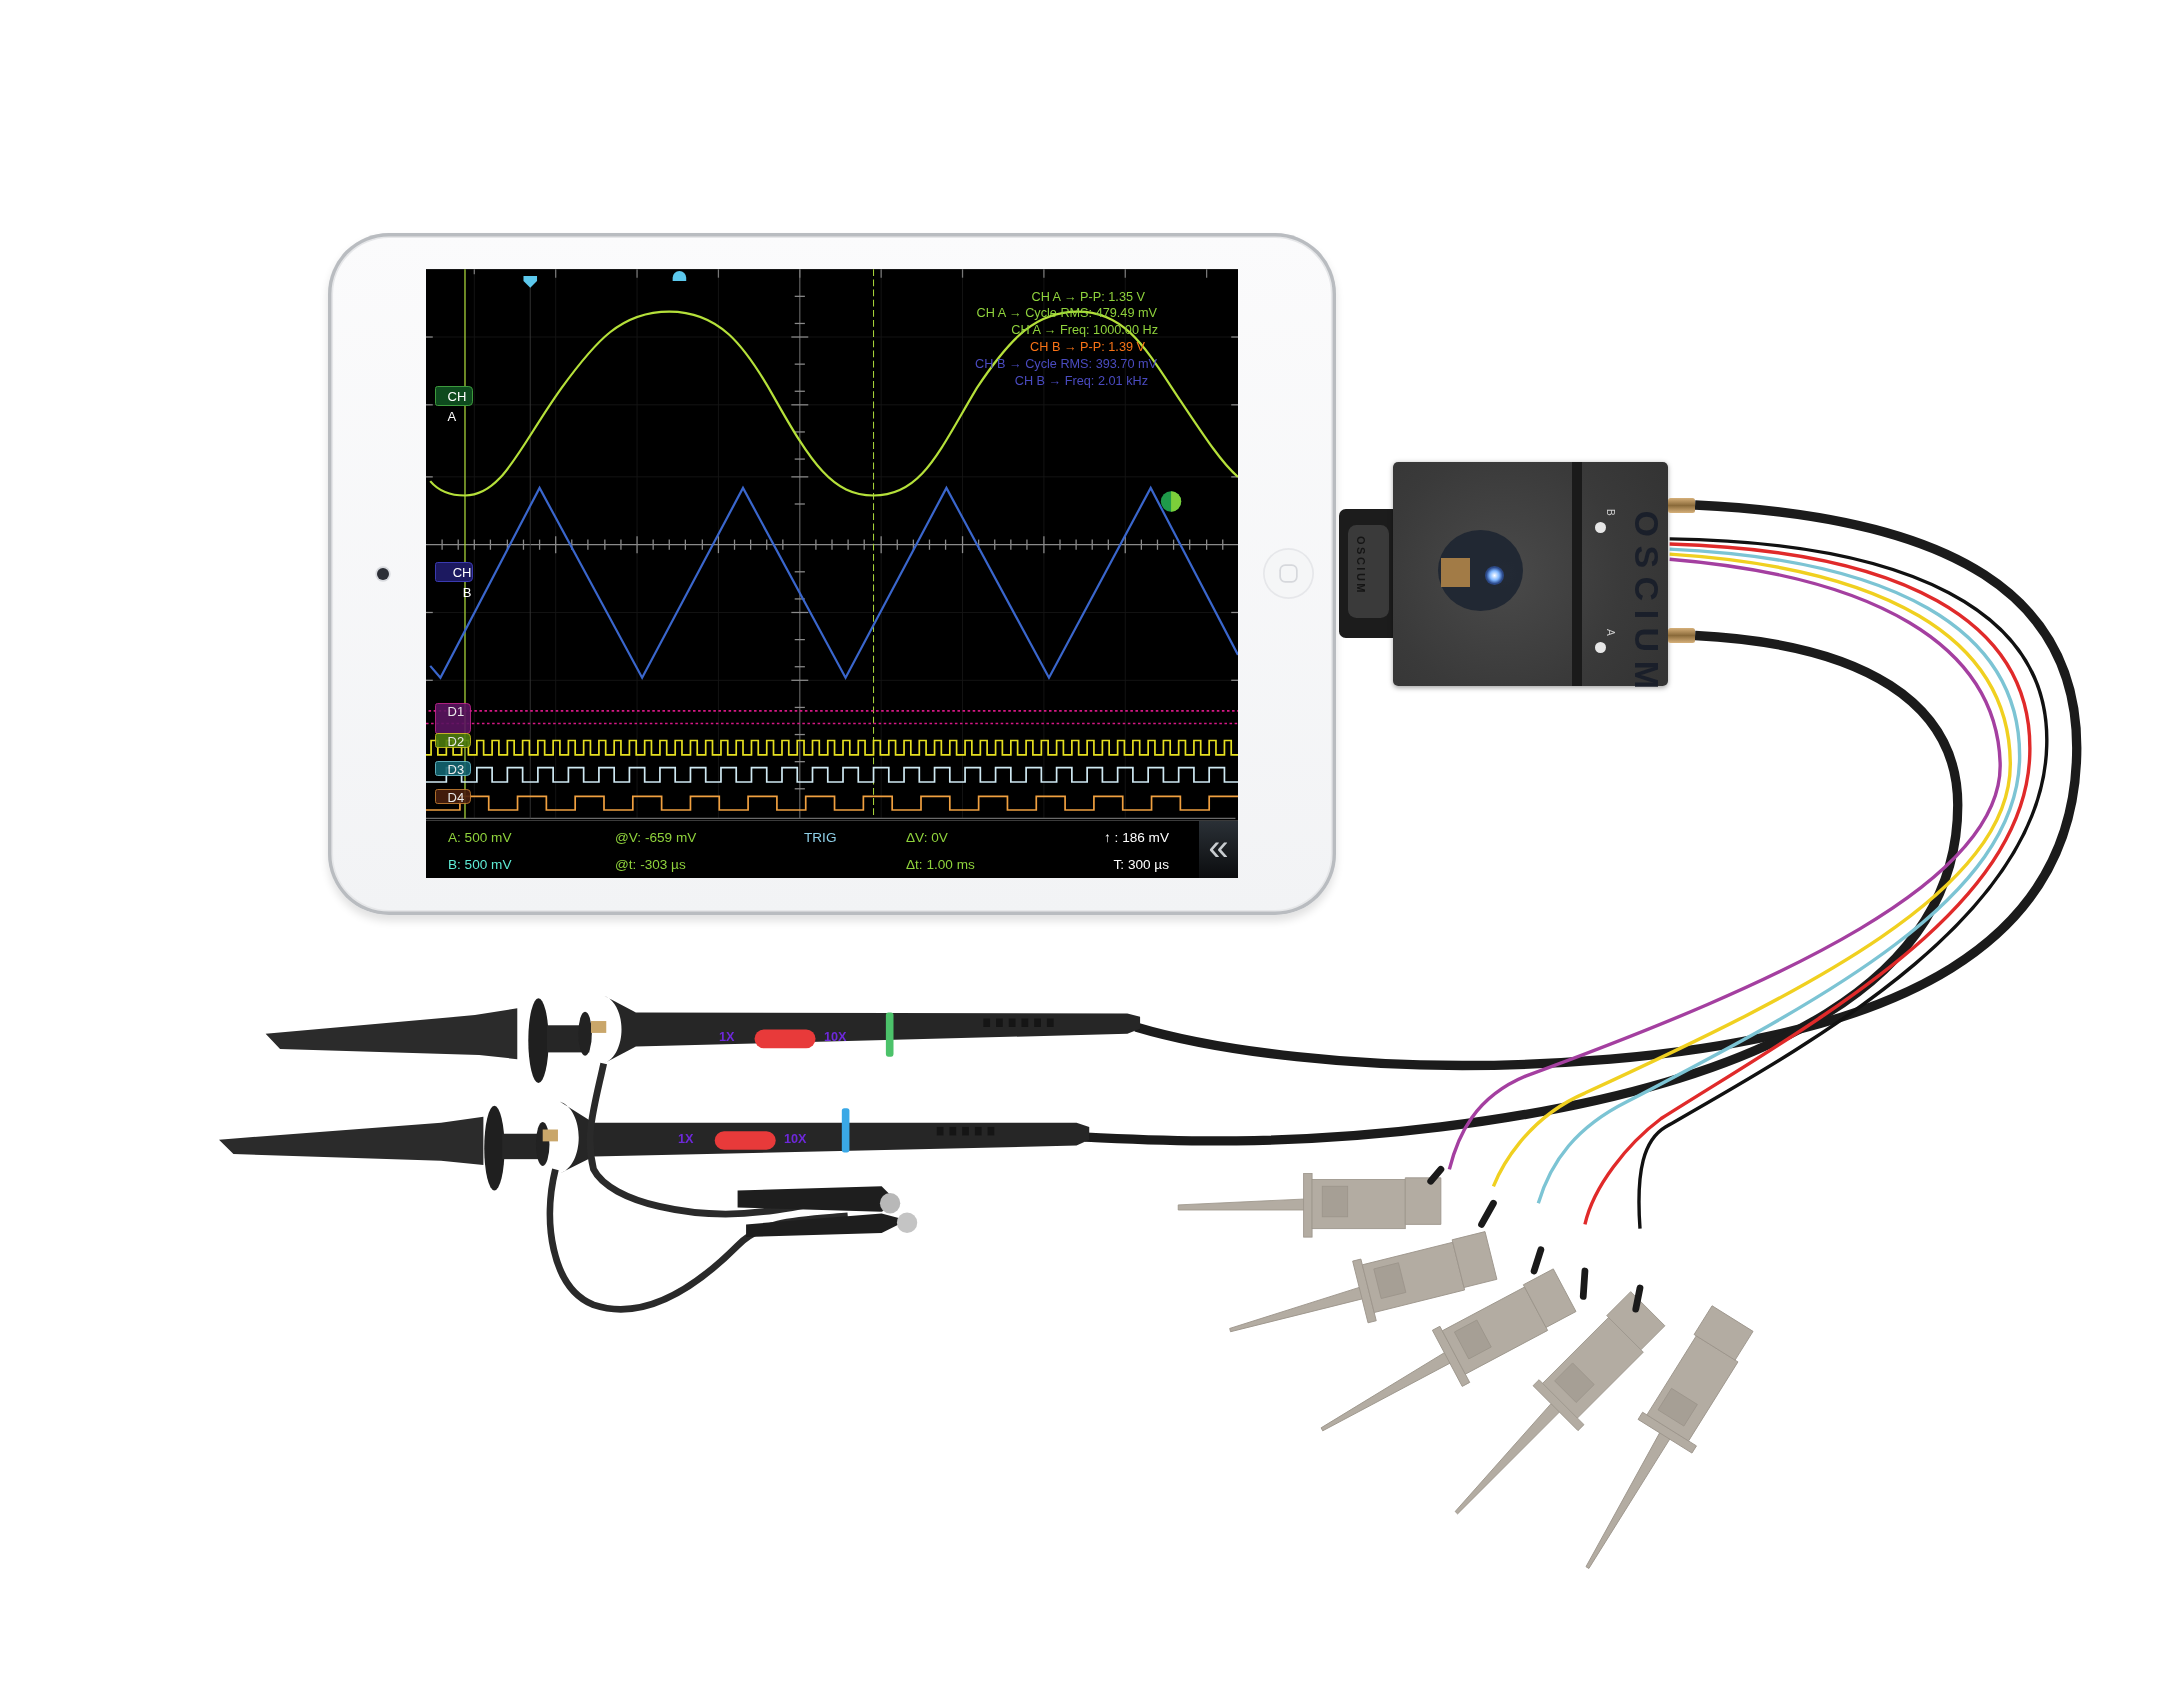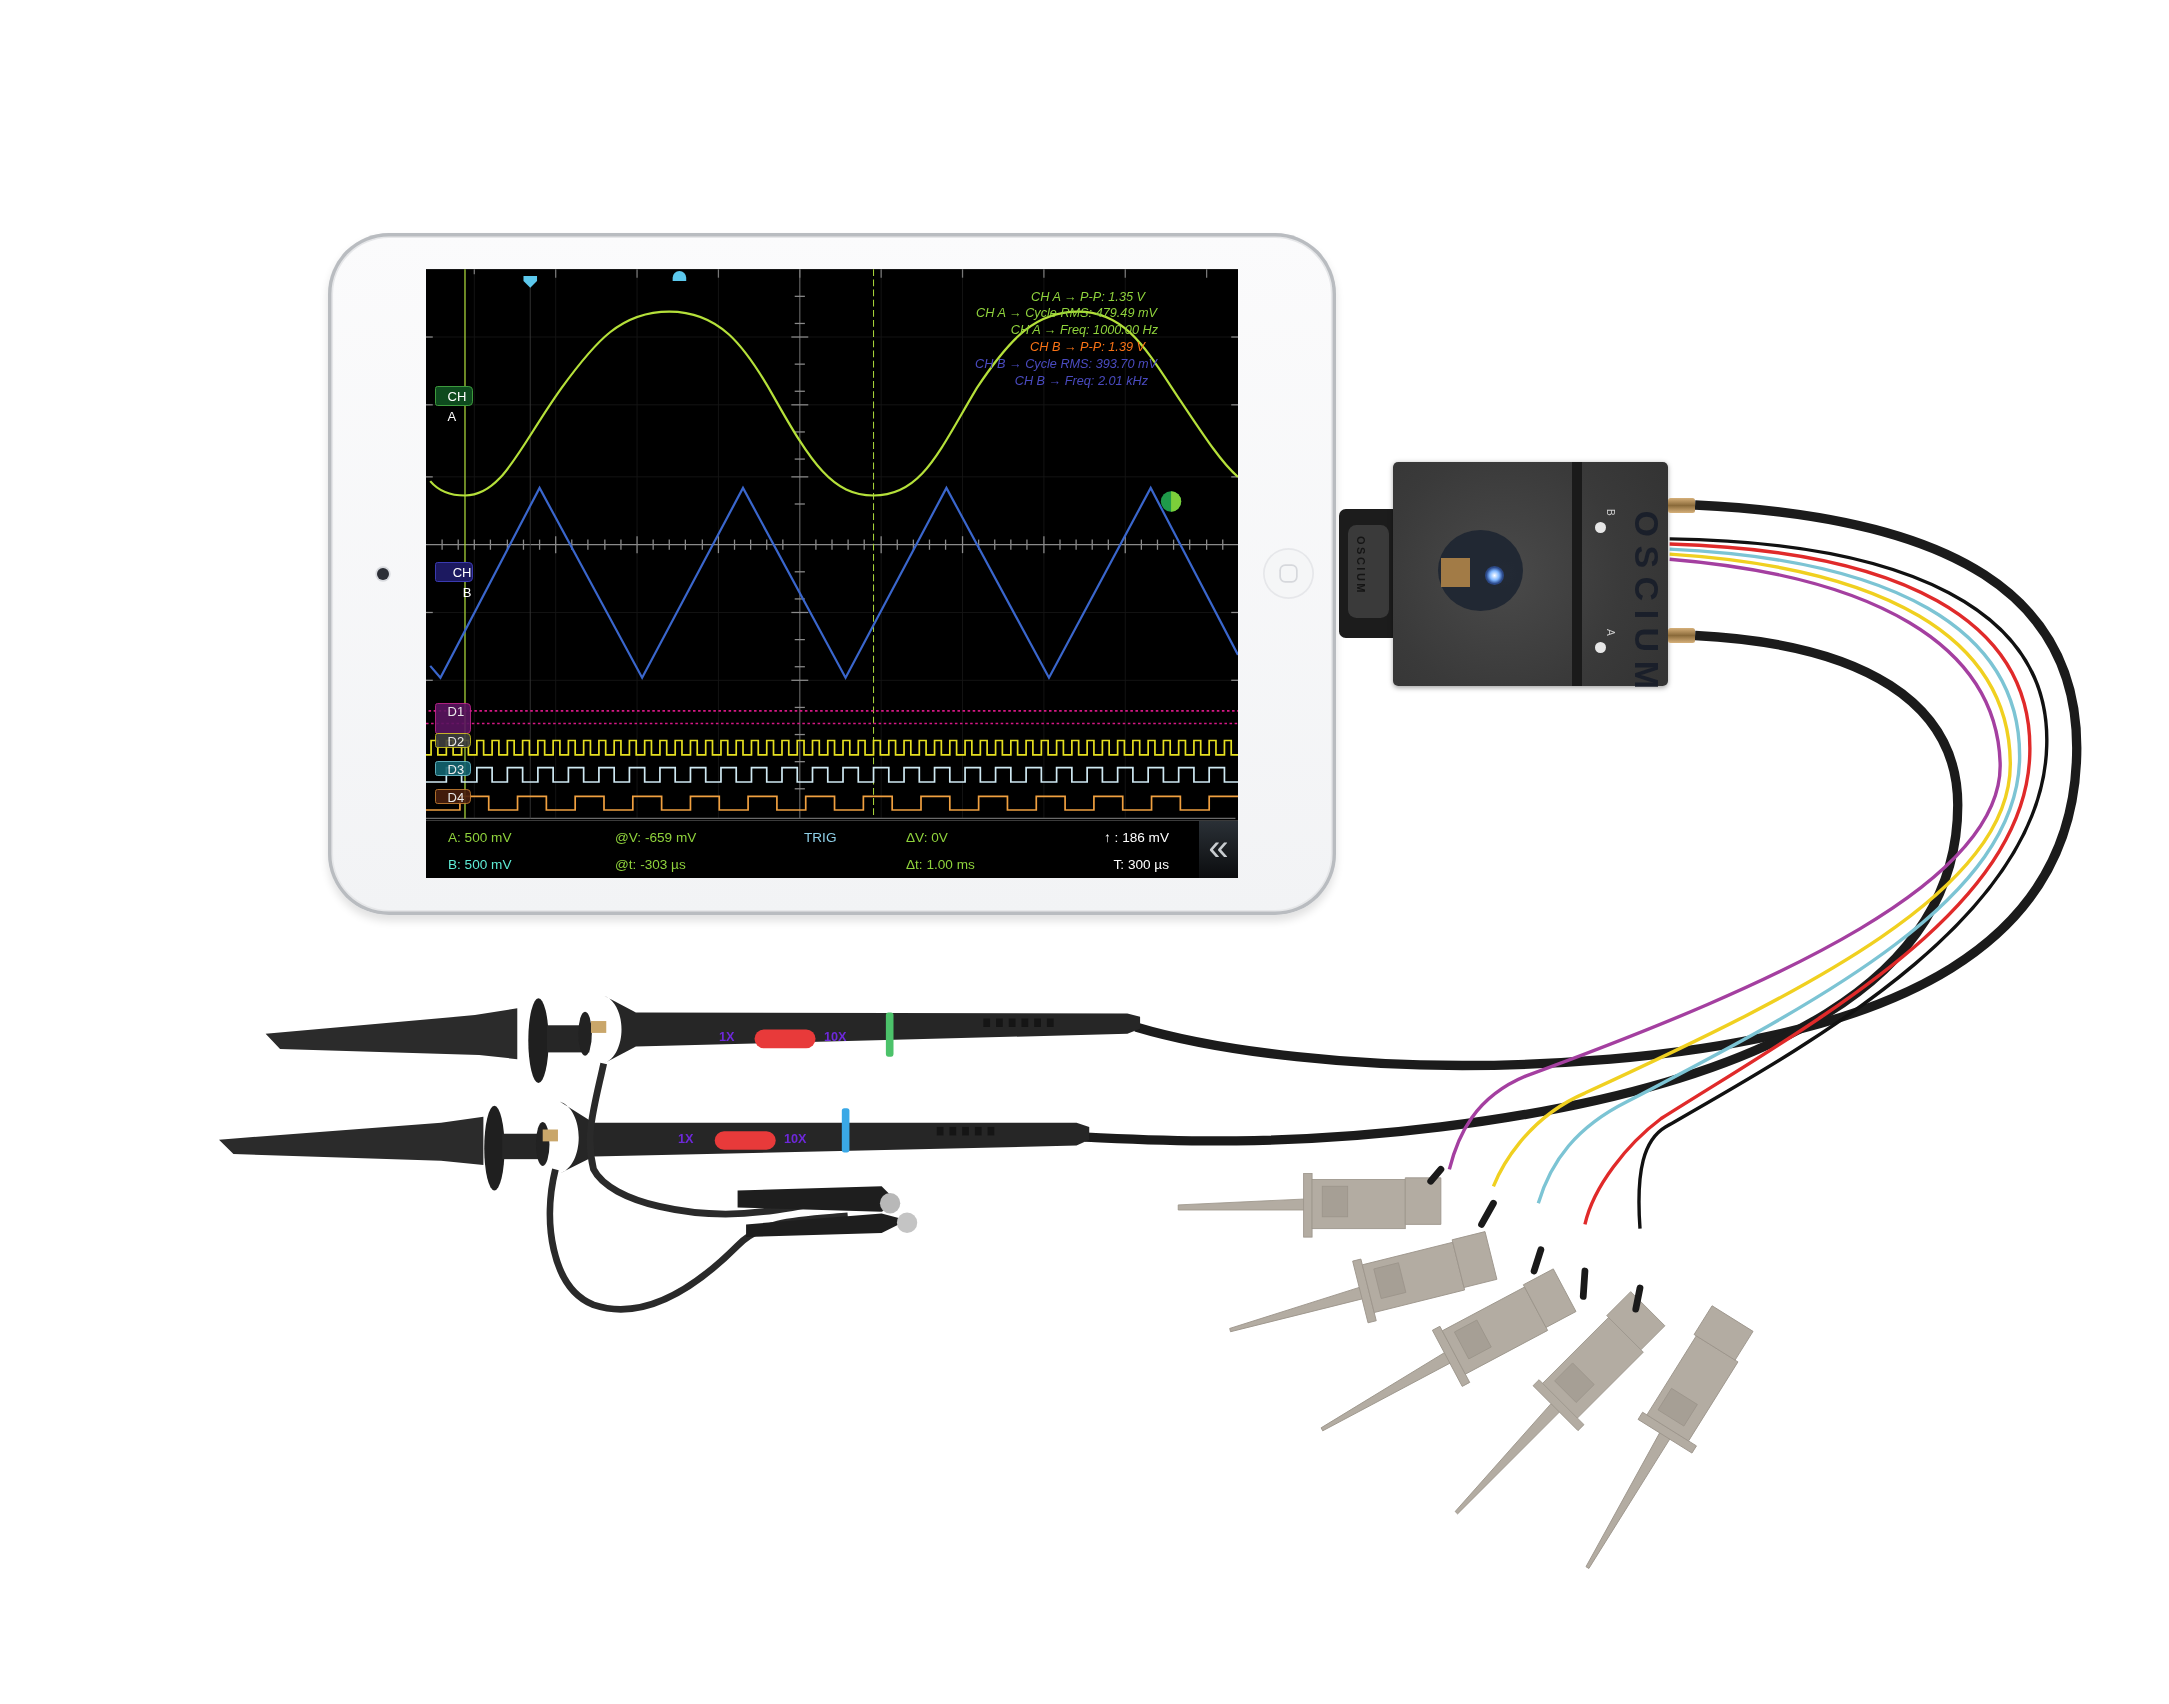--- a/index.html
+++ b/index.html
@@ -7,21 +7,21 @@
   .abs { position:absolute; }
   #ipad { left:328px; top:233px; width:1008px; height:682px; border-radius:61px;
           background:linear-gradient(180deg,#fbfbfc 0%,#f2f3f5 100%);
           box-shadow: inset 0 0 0 3.4px #b9bcc0, inset 0 0 0 5.1px #e6e7e9, 0 5.1px 8.5px rgba(0,0,0,0.12); }
   #camera { left:377px; top:568px; width:12px; height:12px; border-radius:50%; background:#2c2f36; box-shadow:0 0 0 1.7px #d8dade; }
   #home { left:1263px; top:548px; width:51px; height:51px; border-radius:50%; background:#f5f6f7; box-shadow:inset 0 0 0 1.7px #e6e7ea; }
   #home-sq { left:1281px; top:566px; width:15.3px; height:15.3px; border-radius:4.2px; box-shadow:0 0 0 1.7px #d6d8dc; }
   #screen { left:426px; top:269px; width:812px; height:609px; background:#000; overflow:hidden; }
   #scope-svg { position:absolute; left:0; top:0; }
   .ch-label { position:absolute; height:20.3px; border-radius:2.5px 4.2px 4.2px 2.5px; font-size:13px; color:#fff; padding-left:12px; line-height:20.3px; box-sizing:border-box; }
-  .meas { position:absolute; right:100px; font-size:12.7px; white-space:nowrap; text-align:right; line-height:17px;font-style:italic; }
+  .meas { position:absolute; right:100px; font-size:12.7px; white-space:nowrap; text-align:right; line-height:17px; }
   .status { position:absolute; font-size:13.6px; white-space:nowrap; }
   #status-bar { position:absolute; left:0; top:551px; width:812px; height:58px; background:#000; border-top:0.8px solid #3a3a3a; }
   #collapse { position:absolute; right:0; top:0; width:39px; height:58px; background:linear-gradient(180deg,#2a3036,#0b0c0e); color:#c8ccd0; font-size:36px; line-height:54px; text-align:center; }
   #device { left:1393px; top:462px; width:275px; height:224px; border-radius:5.1px;
             background: radial-gradient(circle at 40% 50%, #4a4a4a 0%, #3a3a3a 60%, #333 100%); box-shadow:0 1.7px 5.1px rgba(0,0,0,0.35); }
   #device-divider { left:1572px; top:462px; width:10.2px; height:224px; background:#1a1a1a; }
   #connector { left:1339px; top:509px; width:56px; height:129px; background:#1c1c1c; border-radius:6.8px 0 0 6.8px; }
   #connector-inner { left:1348px; top:525px; width:41px; height:93px; background:#3a3a3a; border-radius:8.5px; }
   .vert-text { position:absolute; transform:rotate(90deg); transform-origin:center; white-space:nowrap; letter-spacing:5.1px; }
   #led { left:1485px; top:566px; width:18.6px; height:18.6px; border-radius:50%;
@@ -195,21 +195,21 @@
 
   <div class="ch-label" style="left:8.5px;top:117px;width:38px;background:#0e4a1e;border:0.8px solid #3d9a3d;">
     <span>CH A</span>
   </div>
   <div class="ch-label" style="left:8.5px;top:293px;width:38px;background:#1c1960;border:0.8px solid #3a3ab0;text-align:right;">
     <span>CH B</span>
   </div>
   <div class="ch-label" style="left:8.5px;top:434px;width:36px;height:31px;line-height:15.3px;background:#5a1460;border:0.8px solid #c0248c;opacity:0.9;">
     <span>D1</span>
   </div>
-  <div class="ch-label" style="left:8.5px;top:464px;width:36px;height:15.3px;line-height:15.3px;background:#404040;border:0.8px solid #c8c020;opacity:0.9;">
+  <div class="ch-label" style="left:8.5px;top:464px;width:36px;height:15.3px;line-height:15.3px;background:#4d7c0f;border:0.8px solid #c8c020;opacity:0.9;">
     <span>D2</span>
   </div>
   <div class="ch-label" style="left:8.5px;top:492px;width:36px;height:15.3px;line-height:15.3px;background:#136470;border:0.8px solid #6ac0cf;opacity:0.9;">
     <span>D3</span>
   </div>
   <div class="ch-label" style="left:8.5px;top:520px;width:36px;height:15.3px;line-height:15.3px;background:#4a200e;border:0.8px solid #c07a30;opacity:0.9;">
     <span>D4</span>
   </div>
 
   <div class="meas" style="top:19.5px;color:#8fd23c;right:93px">CH A → P-P: 1.35 V</div>

